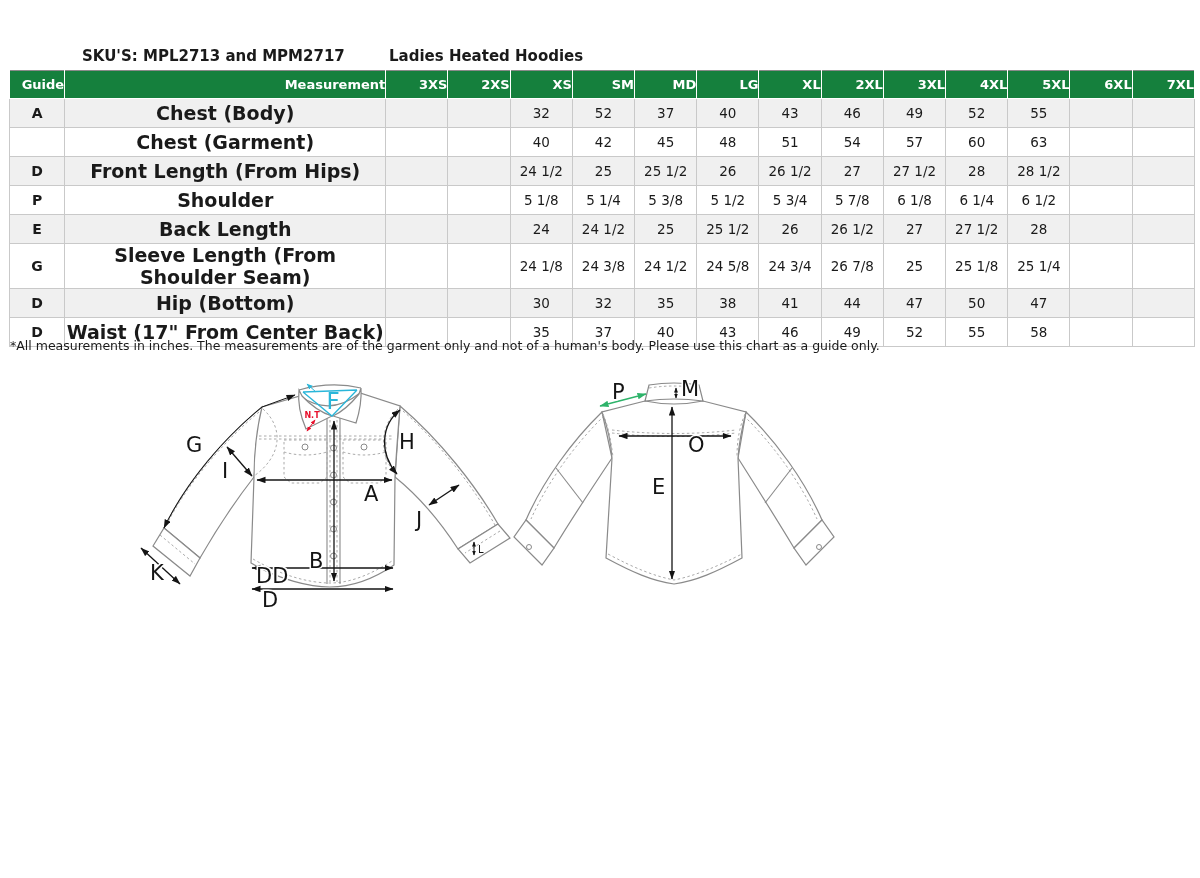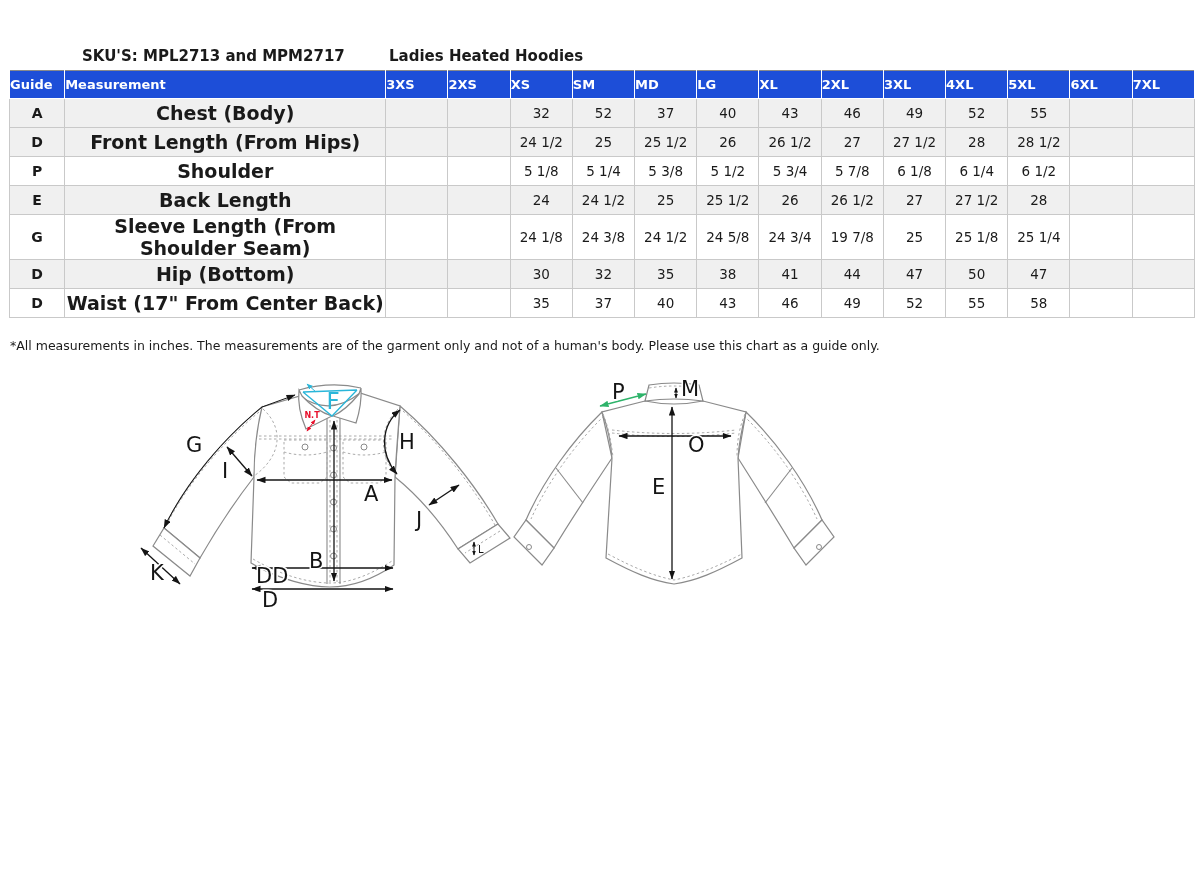--- a/index.html
+++ b/index.html
@@ -7,22 +7,22 @@
     width:1200px;height:878px;position:relative;background:#fff;
     font-family:"DejaVu Sans","Liberation Sans",sans-serif;color:#1a1a1a;overflow:hidden;
   }
   .page-title-sku{position:absolute;top:47px;left:70px;font-size:15px;font-weight:bold;white-space:nowrap;margin-left:12px;}
   .page-title-product{position:absolute;top:47px;left:389px;font-size:15px;font-weight:bold;white-space:nowrap;}
   table.size-table{
     position:absolute;top:70px;left:9px;width:1186px;
     border-collapse:collapse;table-layout:fixed;border:1px solid #8a8a8a;
   }
   table.size-table th{
-    background:#1d4ed8;color:#fff;font-size:13px;font-weight:bold;
-    height:27px;border:1px solid #fff;border-top:none;padding:0;text-align:left;
+    background:#15803d;color:#fff;font-size:13px;font-weight:bold;
+    height:27px;border:1px solid #fff;border-top:none;padding:0;text-align:right;
   }
   table.size-table td{
     border:1px solid #c9c9c9;height:28px;text-align:center;
     font-size:13.5px;font-weight:400;padding:0;background:#fff;
   }
   table.size-table tr.stripe td{background:#f0f0f0;}
   table.size-table td.guide-cell{font-weight:bold;font-size:14px;}
   table.size-table td.measure-cell{font-weight:bold;font-size:19px;}
   .footnote{position:absolute;top:338px;left:10px;font-size:12.5px;font-weight:normal;white-space:nowrap;}
   svg.diagram{position:absolute;top:375px;left:0;}
@@ -89,20 +89,37 @@
         <td class="value-cell">37</td>
         <td class="value-cell">40</td>
         <td class="value-cell">43</td>
         <td class="value-cell">46</td>
         <td class="value-cell">49</td>
         <td class="value-cell">52</td>
         <td class="value-cell">55</td>
         <td class="value-cell"></td>
         <td class="value-cell"></td>
       </tr>
+      <tr>
+        <td class="guide-cell"></td>
+        <td class="measure-cell">Chest (Garment)</td>
+        <td class="value-cell"></td>
+        <td class="value-cell"></td>
+        <td class="value-cell">40</td>
+        <td class="value-cell">42</td>
+        <td class="value-cell">45</td>
+        <td class="value-cell">48</td>
+        <td class="value-cell">51</td>
+        <td class="value-cell">54</td>
+        <td class="value-cell">57</td>
+        <td class="value-cell">60</td>
+        <td class="value-cell">63</td>
+        <td class="value-cell"></td>
+        <td class="value-cell"></td>
+      </tr>
       <tr class="stripe">
         <td class="guide-cell">D</td>
         <td class="measure-cell">Front Length (From Hips)</td>
         <td class="value-cell"></td>
         <td class="value-cell"></td>
         <td class="value-cell">24 1/2</td>
         <td class="value-cell">25</td>
         <td class="value-cell">25 1/2</td>
         <td class="value-cell">26</td>
         <td class="value-cell">26 1/2</td>
@@ -150,21 +167,21 @@
       <tr>
         <td class="guide-cell">G</td>
         <td class="measure-cell">Sleeve Length (From Shoulder Seam)</td>
         <td class="value-cell"></td>
         <td class="value-cell"></td>
         <td class="value-cell">24 1/8</td>
         <td class="value-cell">24 3/8</td>
         <td class="value-cell">24 1/2</td>
         <td class="value-cell">24 5/8</td>
         <td class="value-cell">24 3/4</td>
-        <td class="value-cell">19 7/8</td>
+        <td class="value-cell">26 7/8</td>
         <td class="value-cell">25</td>
         <td class="value-cell">25 1/8</td>
         <td class="value-cell">25 1/4</td>
         <td class="value-cell"></td>
         <td class="value-cell"></td>
       </tr>
       <tr class="stripe">
         <td class="guide-cell">D</td>
         <td class="measure-cell">Hip (Bottom)</td>
         <td class="value-cell"></td>

